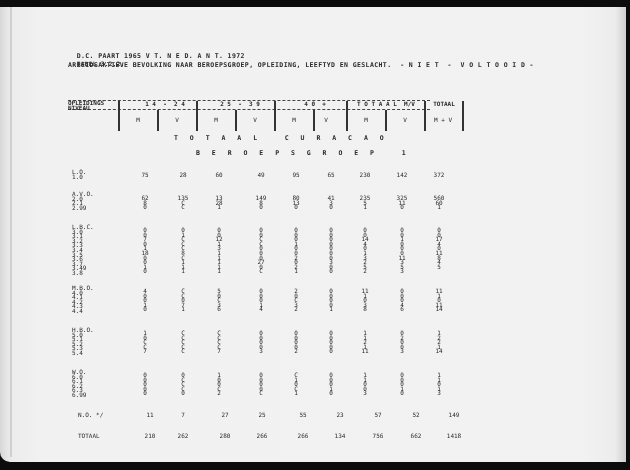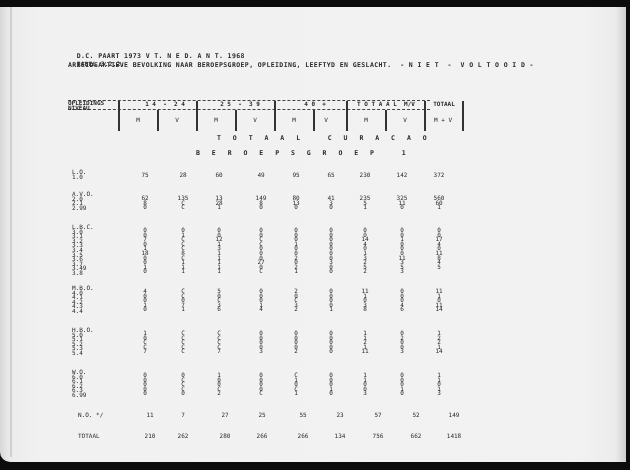--- a/index.html
+++ b/index.html
@@ -32,21 +32,21 @@
     .lbl { position: absolute; font-size: 6px; color: #2a2a2a; white-space: pre; line-height: 4.6px; }
     .sumrow .cell { line-height: 8px; }
   </style>
 </head>
 <body>
 
 <div class="page"></div>
 <div class="gutter"></div>
 
 <div class="t title1">
-  <span>D.C. PAART 1973 V T. N E D. A N T. 1968</span>
+  <span>D.C. PAART 1965 V T. N E D. A N T. 1972</span>
   <span class="tabel">TABEL 3.2.2.</span>
 </div>
 <div class="t title2">ARBEIDSAKTIEVE BEVOLKING NAAR BEROEPSGROEP, OPLEIDING, LEEFTYD EN GESLACHT.  - N I E T  -  V O L T O O I D -</div>
 
 <div class="hdr-line" style="left:68px;top:100px;width:362px;"></div>
 <div class="hdr-line" style="left:68px;top:109px;width:362px;"></div>
 <div class="lbl" style="left:68px;top:101px;font-weight:bold;">OPLEIDINGS
 NIVEAU</div>
 
 <div class="vbar" style="left:118px;top:101px;height:30px;"></div>
@@ -69,21 +69,21 @@
 <div class="cell" style="left:118px;top:118px;">M</div>
 <div class="cell" style="left:157px;top:118px;">V</div>
 <div class="cell" style="left:196px;top:118px;">M</div>
 <div class="cell" style="left:235px;top:118px;">V</div>
 <div class="cell" style="left:274px;top:118px;">M</div>
 <div class="cell" style="left:306px;top:118px;">V</div>
 <div class="cell" style="left:346px;top:118px;">M</div>
 <div class="cell" style="left:385px;top:118px;">V</div>
 <div class="cell" style="left:423px;top:118px;">M + V</div>
 
-<div class="subhead" style="left:174px;top:134px;margin-left:43px;">T O T A A L   C U R A C A O</div>
+<div class="subhead" style="left:174px;top:134px;">T O T A A L   C U R A C A O</div>
 <div class="subhead" style="left:196px;top:149px;">B E R O E P S G R O E P   1</div>
 
 <div>
   <div class="lbl" style="left:72px;top:170px;">L.O.
 1.0</div>
   <div class="cell" style="left:125px;top:173px;">75</div>
   <div class="cell" style="left:163px;top:173px;">28</div>
   <div class="cell" style="left:199px;top:173px;">60</div>
   <div class="cell" style="left:241px;top:173px;">49</div>
   <div class="cell" style="left:276px;top:173px;">95</div>

